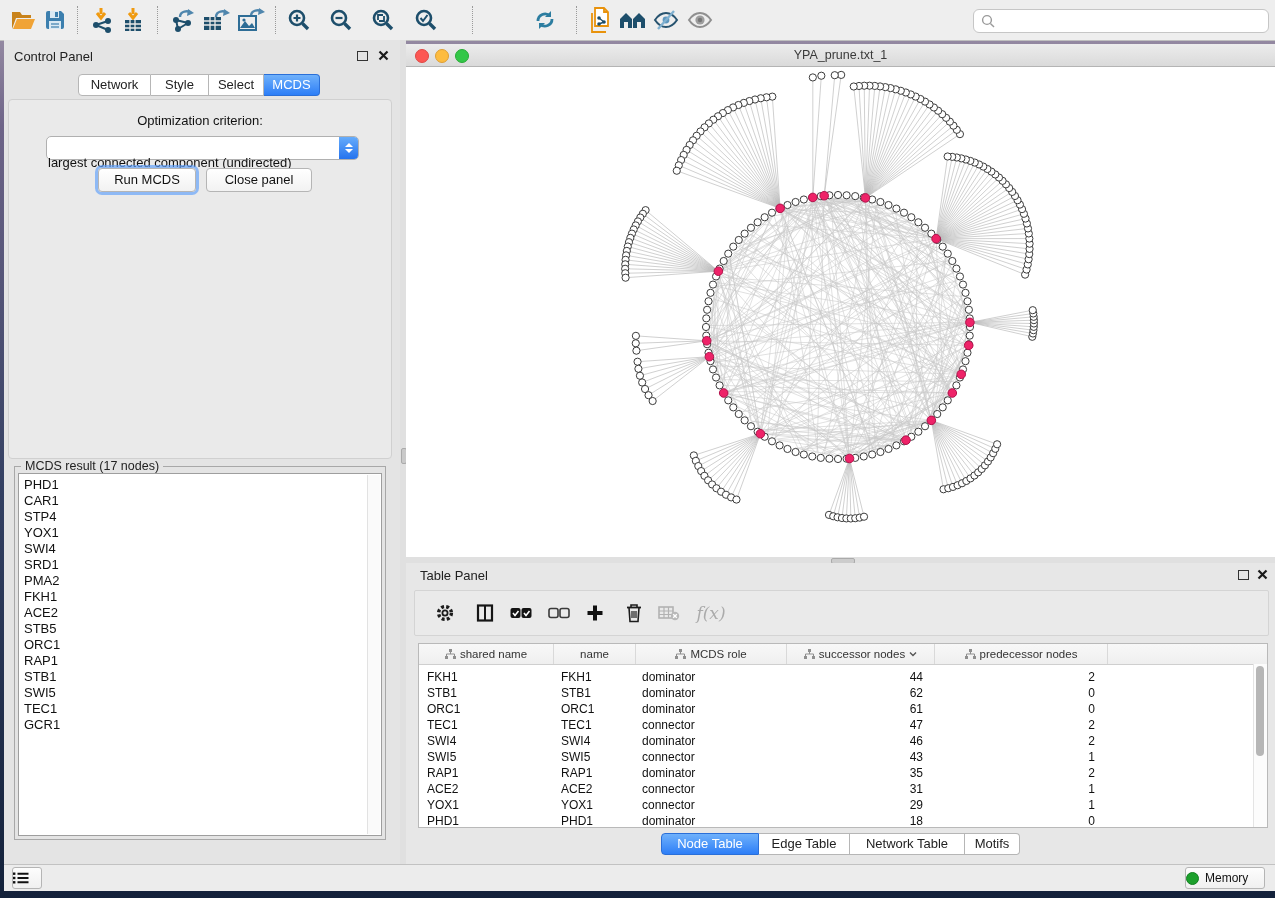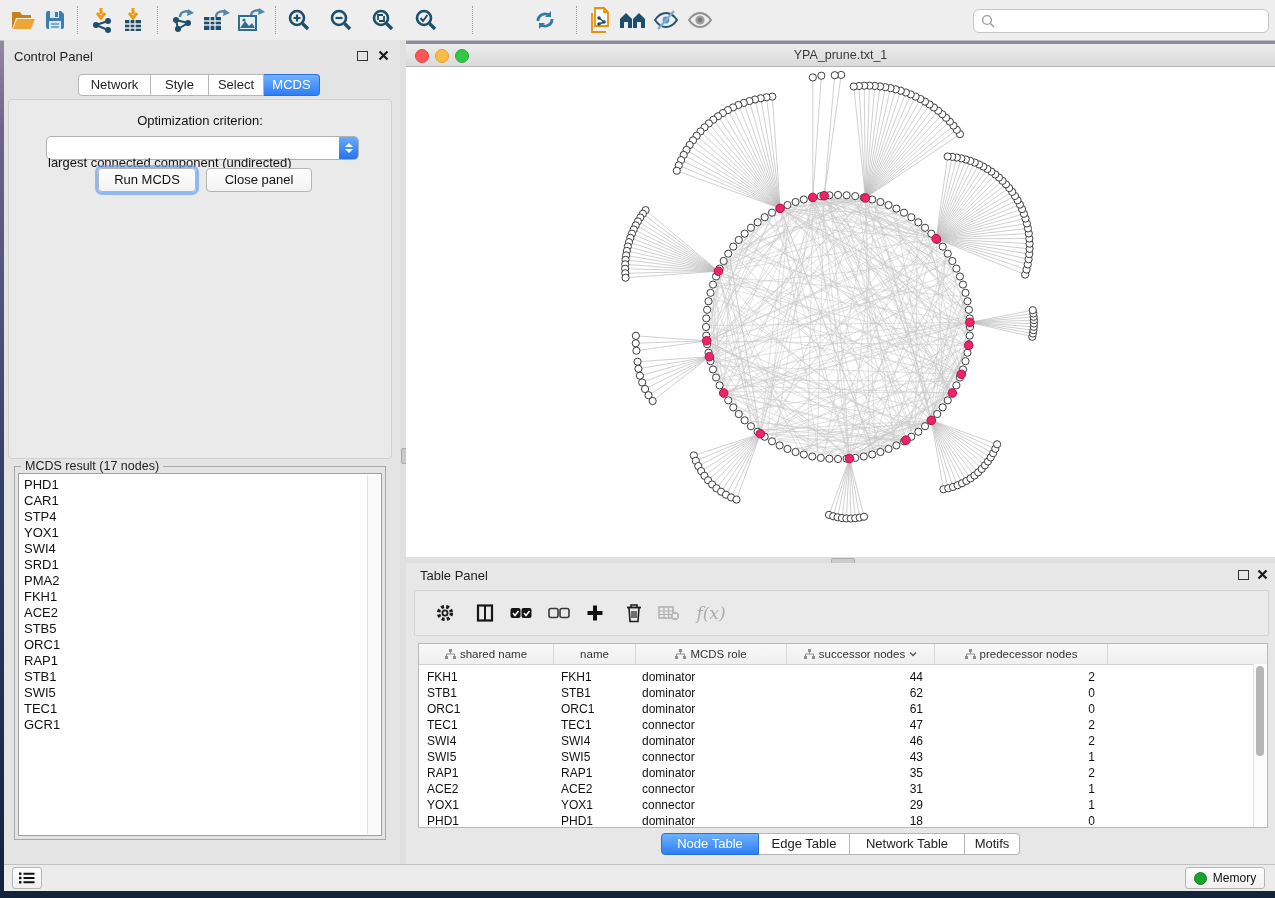--- a/index.html
+++ b/index.html
@@ -56,21 +56,21 @@
   .thead{display:flex;height:20px;background:linear-gradient(#f8f8f8,#efefef);border-bottom:1px solid #cfcfcf;font-size:11.5px;color:#333;}
   .th{position:relative;display:flex;align-items:center;justify-content:center;border-right:1px solid #d9d9d9;gap:4px;}
   .trow{display:flex;height:16px;font-size:12px;color:#111;align-items:center;}
   .td{padding:0 8px;white-space:nowrap;overflow:hidden;}
   .num{text-align:right;}
   .tscroll{position:absolute;top:20px;right:0;bottom:0;width:13px;background:#fcfcfc;border-left:1px solid #e4e4e4;}
   .tscroll .thumb{position:absolute;left:2px;top:2px;width:8px;height:90px;background:#b6b6b6;border-radius:4px;}
   .btabs{left:0;top:270px;width:869px;display:flex;justify-content:center;}
   
   .statusbar{left:4px;top:864px;width:1271px;height:26px;background:#ececec;border-top:1px solid #c2c2c2;}
-  .sq-btn{background:linear-gradient(#fdfdfd,#f0f0f0);border:1px solid #b5b5b5;border-radius:3px;display:flex;align-items:center;justify-content:center;}
+  .sq-btn{background:linear-gradient(#fdfdfd,#f0f0f0);border:1px solid #b5b5b5;border-radius:3px;display:flex;align-items:center;}
   .memdot{width:11px;height:11px;border-radius:50%;background:#1ca02c;border:1px solid #128021;margin-right:6px;}
   .xico{display:block;}
 </style>
 </head>
 <body>
 
 <div class="a toolbar">
   <div class="a btn-tool" style="left:6px">
     <svg class="xico" width="26" height="22" viewBox="0 0 26 22">
         <path d="M2 20V3h8l2 3h9v3H6L2 20z" fill="#c8821a"></path>

